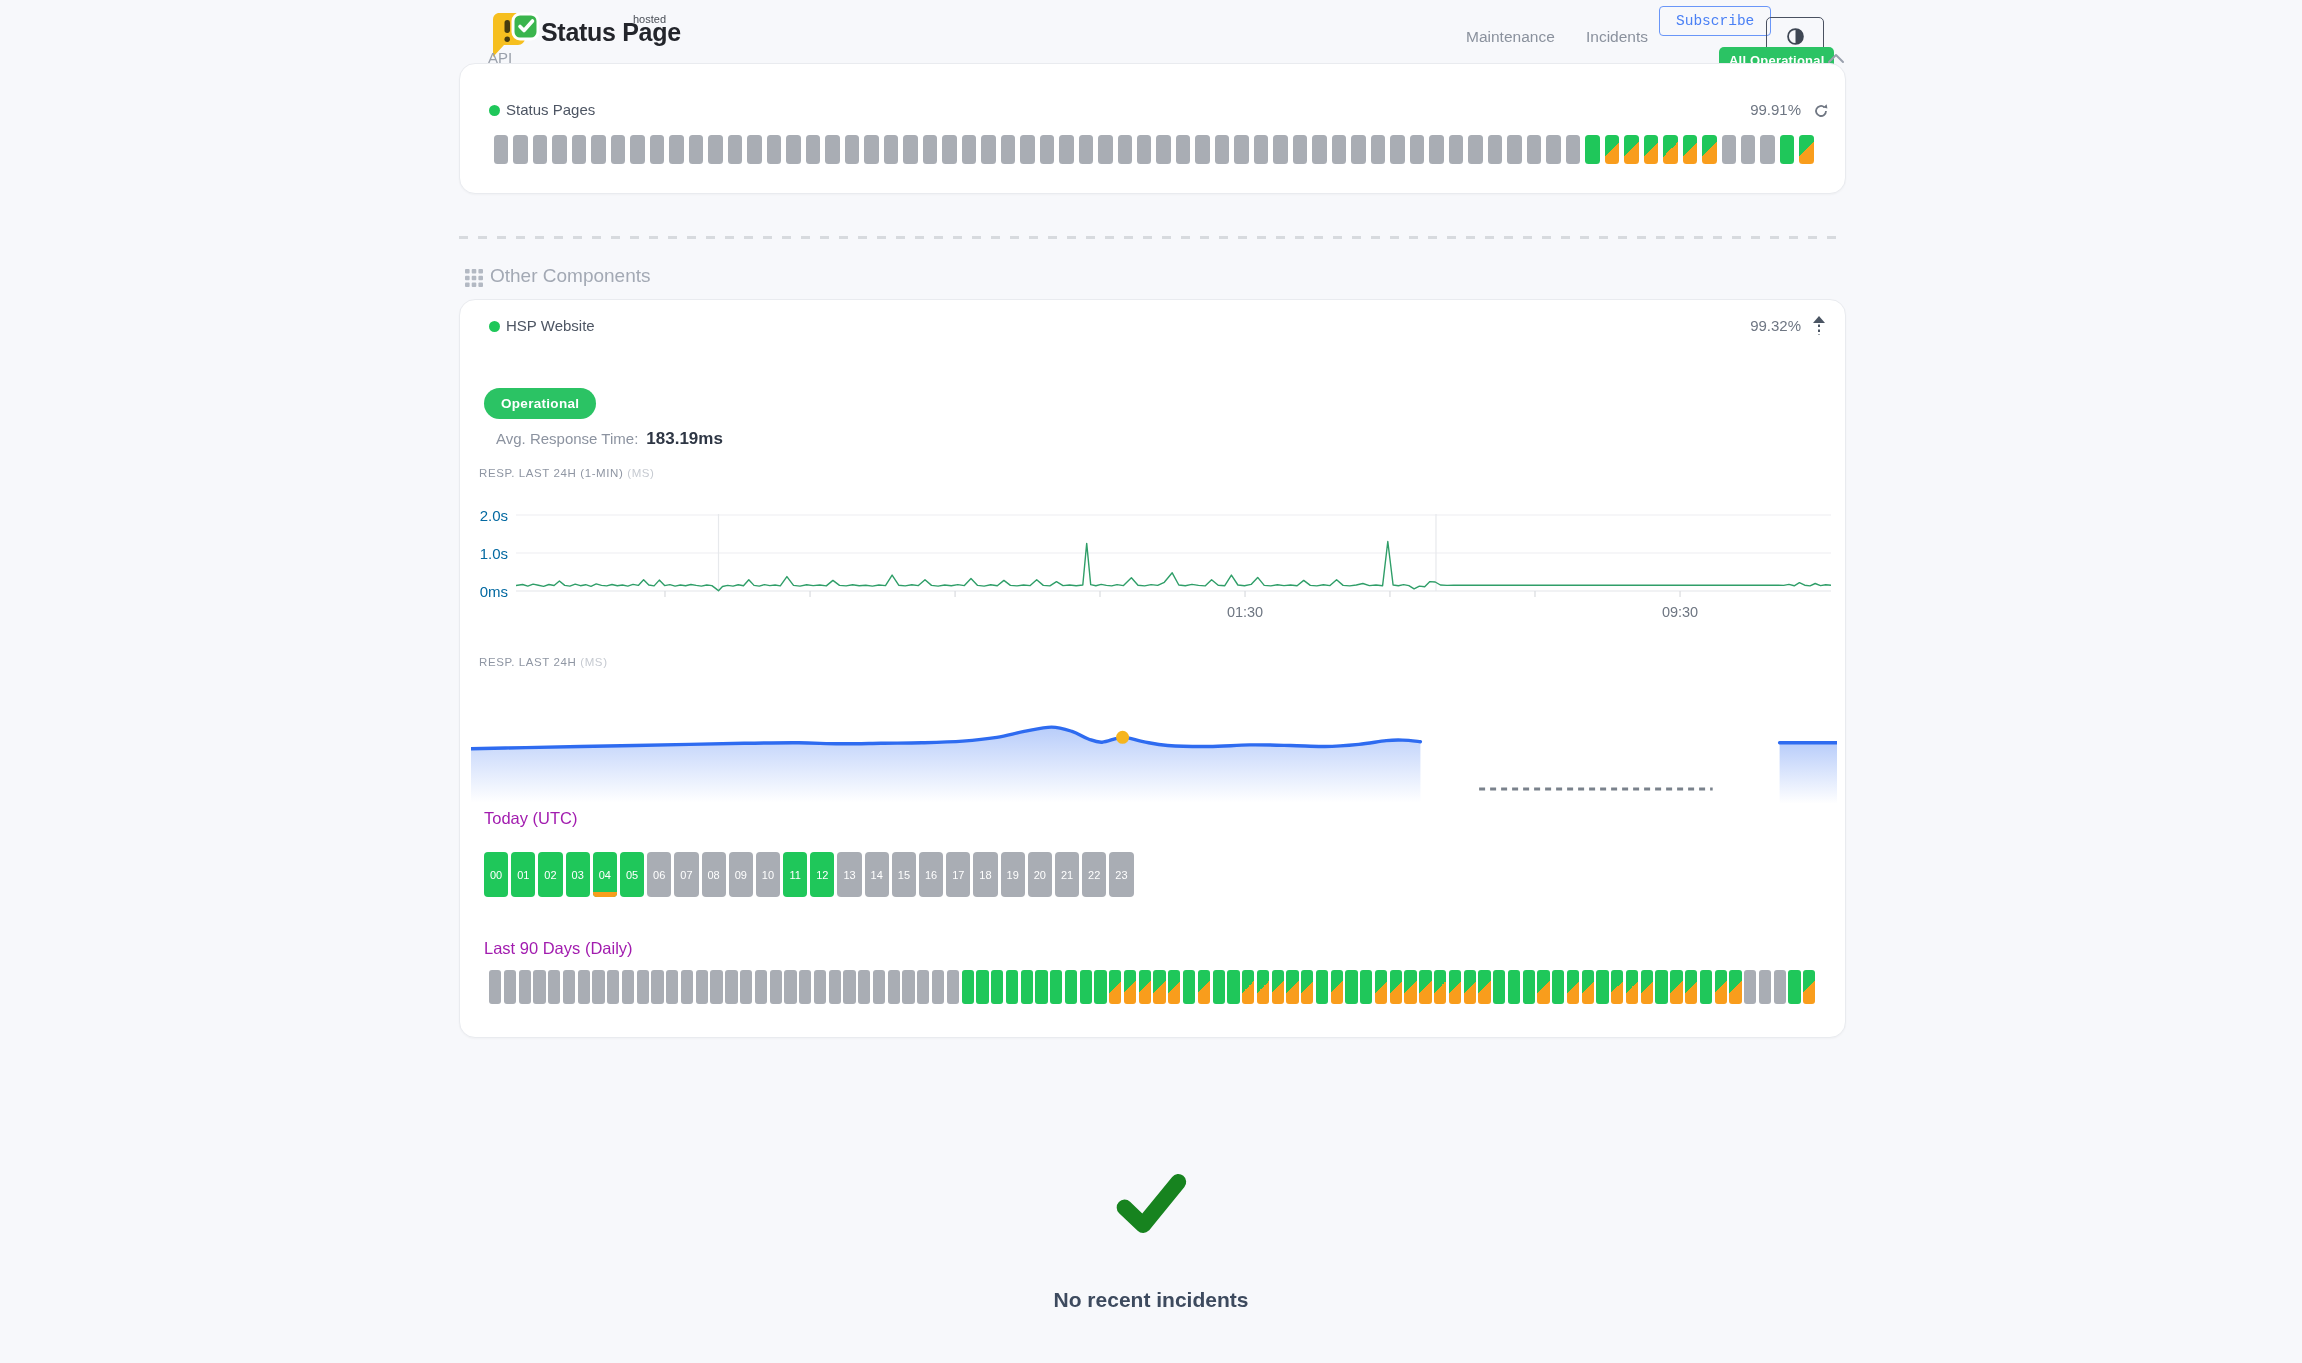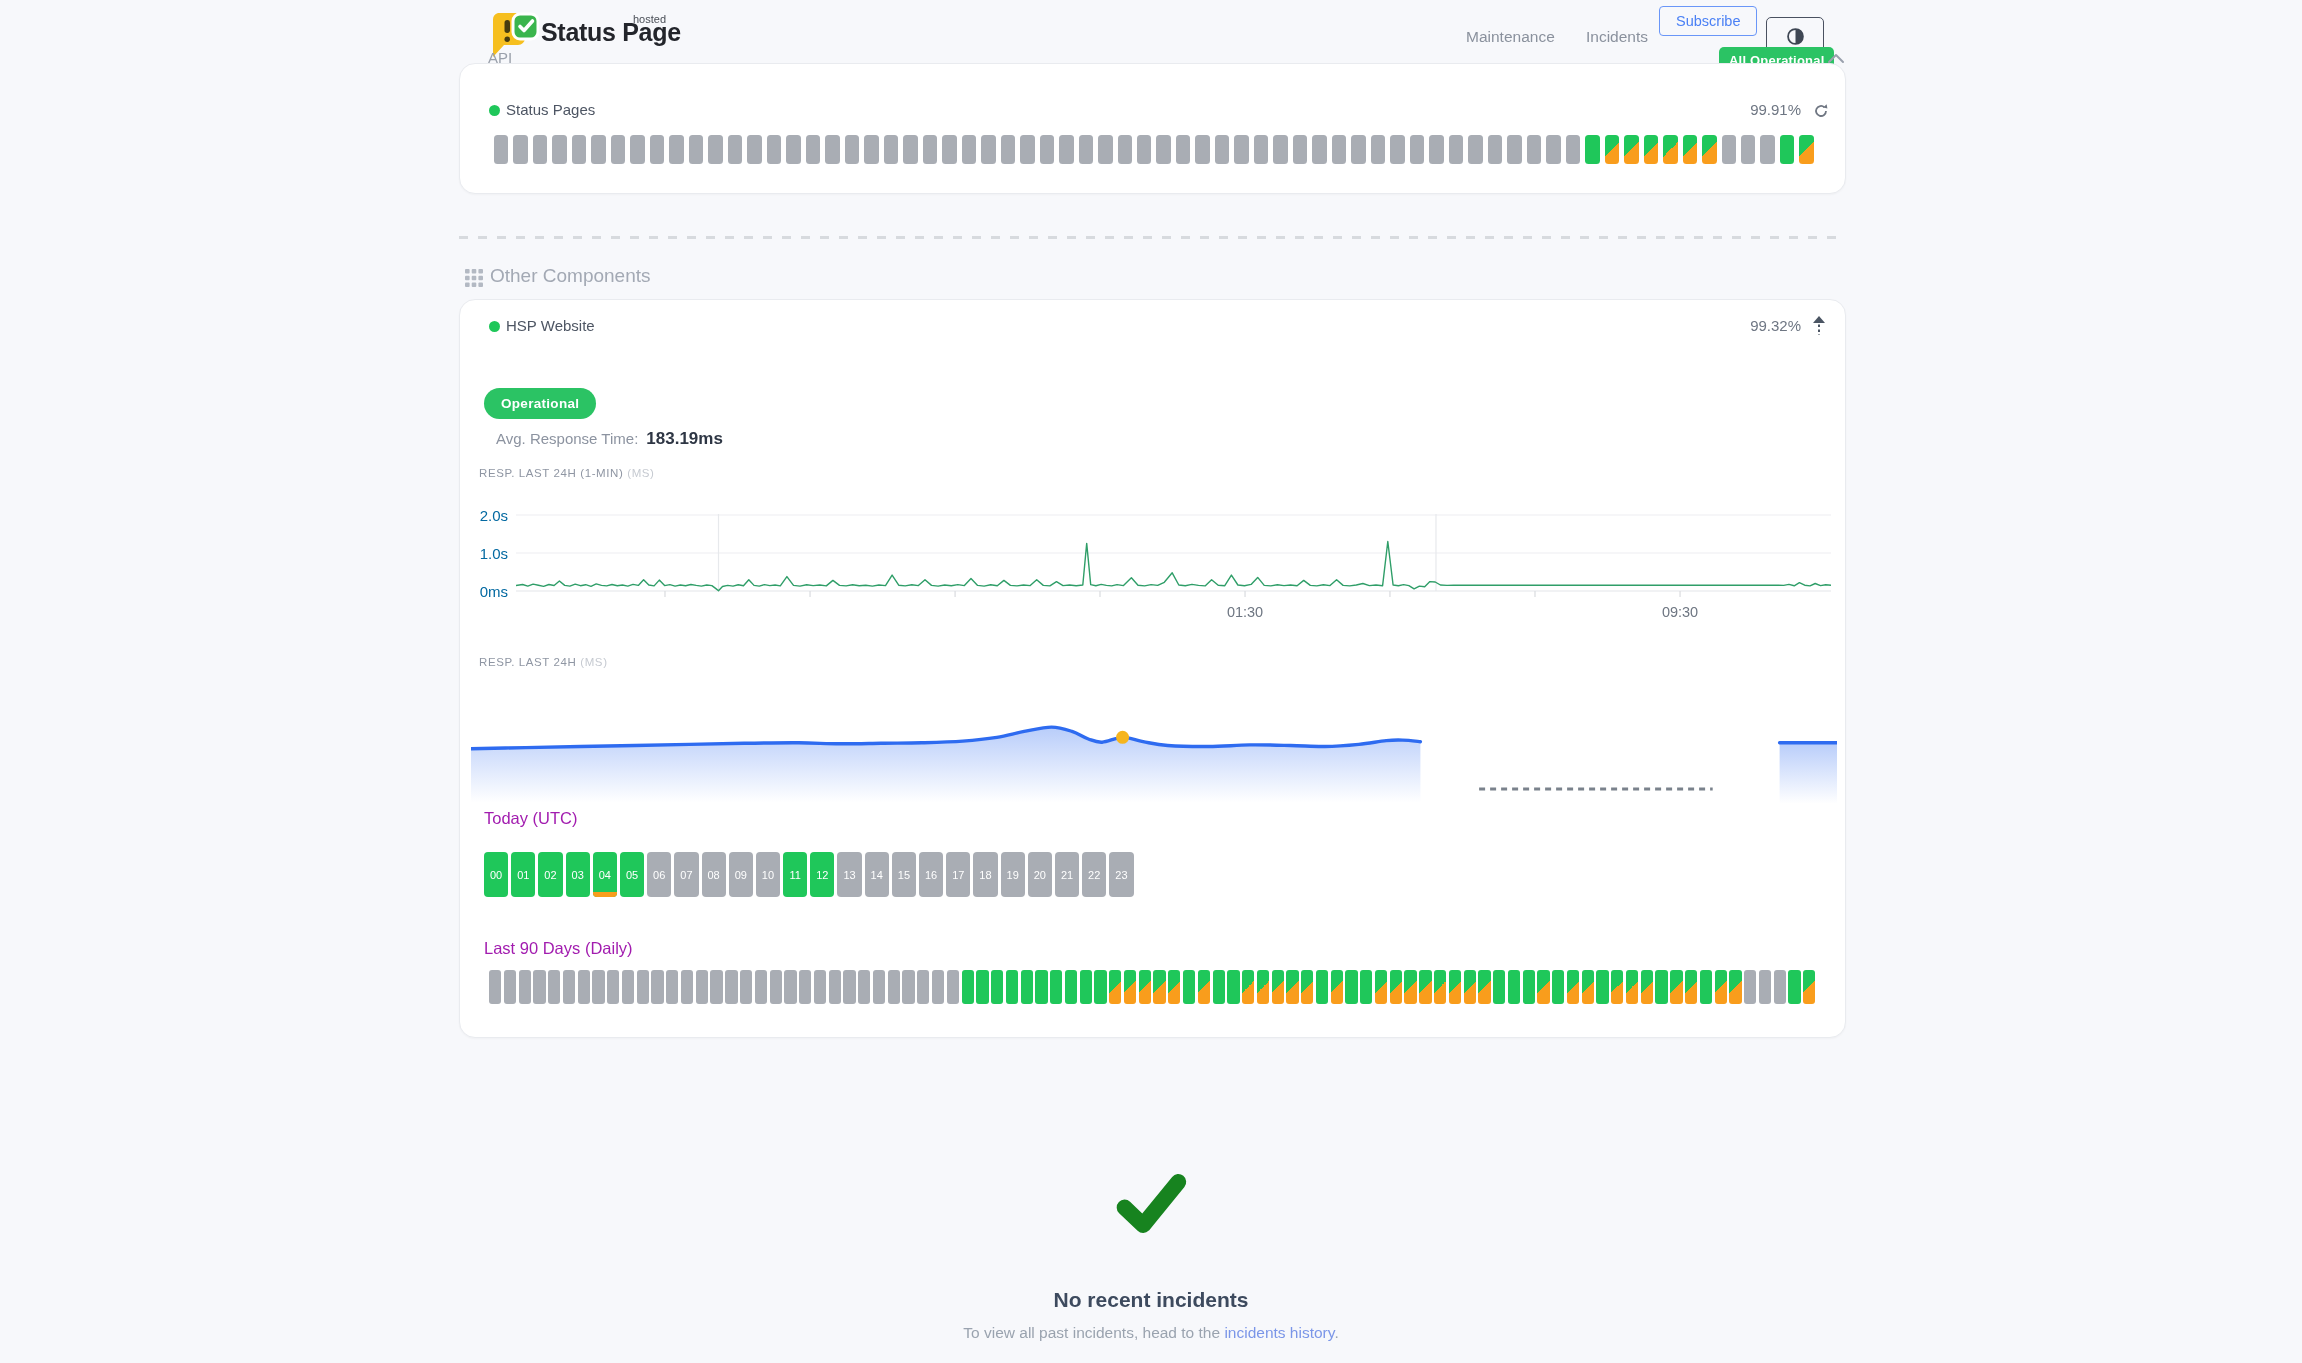--- a/index.html
+++ b/index.html
@@ -65,21 +65,21 @@
       <path d="M33 15.5 l4 4 L45.5 10" fill="none" stroke="#ffffff" stroke-width="3.6" stroke-linecap="round" stroke-linejoin="round"></path>
     </svg>
   </div>
   <span class="abs logo-title" style="left:541px;top:18px;">Status Page</span>
   <span class="abs logo-sup" style="left:633px;top:13px;">hosted</span>
 
   <span class="abs api-label" style="left:469px;top:49px;margin-left:19px;">API</span>
 
   <span class="abs nav-item" style="left:1466px;top:28px;">Maintenance</span>
   <span class="abs nav-item" style="left:1586px;top:28px;">Incidents</span>
-  <button class="abs subscribe-btn" style="left:1659px;top:6px;">Subscribe</button>
+  <button class="abs subscribe-btn" style="left:1659px;top:6px;font-family:Liberation Mono, monospace;">Subscribe</button>
   <div class="abs theme-btn" style="left:1766px;top:17px;">
     <svg width="21" height="21" viewBox="0 0 24 24">
       <circle cx="12" cy="12" r="8.5" fill="none" stroke="#3f4754" stroke-width="2"></circle>
       <path d="M12 3.5 a8.5 8.5 0 0 1 0 17 Z" fill="#3f4754"></path>
     </svg>
   </div>
   <span class="abs status-pill" style="left:1719px;top:47px;">All Operational</span>
   <svg class="abs" style="left:1827px;top:52px;" width="18" height="12" viewBox="0 0 18 12">
     <polyline class="chev" points="2,10 9,3 16,10"></polyline>
   </svg>
@@ -419,18 +419,15 @@
   <div class="ylab" style="top: 207px;">2.0s</div>
       <div class="ylab" style="top: 245px;">1.0s</div>
       <div class="ylab" style="top: 283px;">0ms</div>
     </div>
 
   <div class="abs" style="left:0;top:1160px;width:100%;text-align:center;">
     <svg width="88" height="88" viewBox="0 0 100 100" style="color:var(--check-green)">
       <path d="M20 54 L41 74 L81 25" fill="none" stroke="currentColor" stroke-width="18" stroke-linecap="round" stroke-linejoin="round"></path>
     </svg>
     <div class="no-incident-title" style="margin-top:36px;">No recent incidents</div>
-    <div class="incident-footer" style="margin-top:12px;">
-      <span>To view all past incidents, head to the </span><a>incidents history</a><span>.</span>
-    </div>
   </div>
 
 </div>
 
 </body></html>

